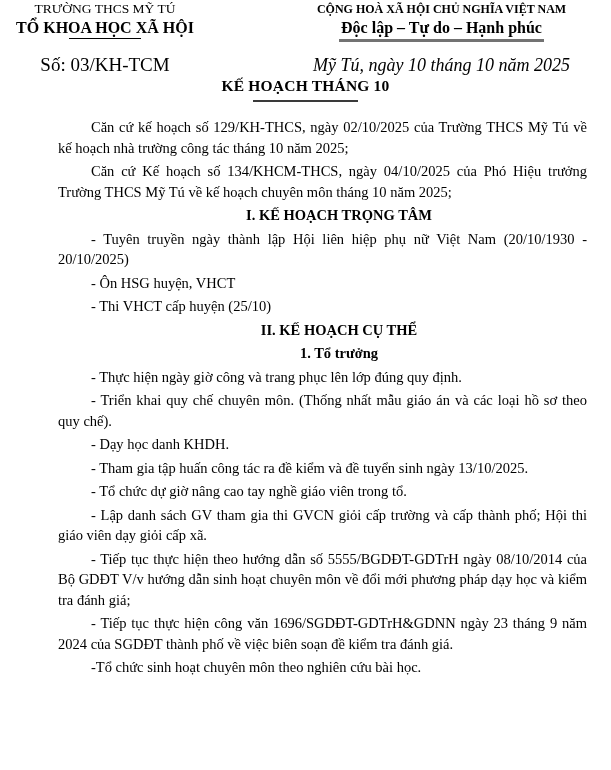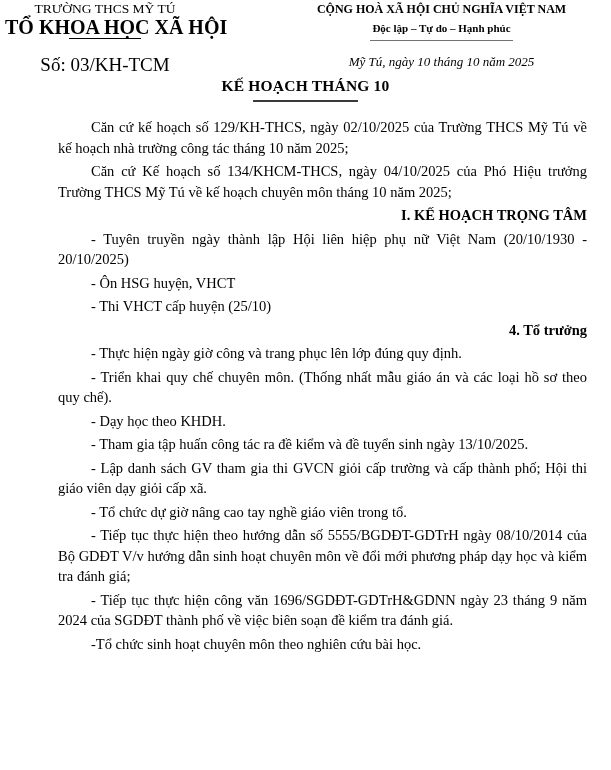--- a/index.html
+++ b/index.html
@@ -35,21 +35,21 @@
     margin-right: 2px;
     text-align: center;
     flex-shrink: 0;
   }
   .school-name {
     font-size: 13.5px;
     line-height: 18px;
     white-space: nowrap;
   }
   .dept-name {
-    font-size: 20px;
+    font-size: 16px;
     font-weight: bold;
     line-height: 19px;
     white-space: nowrap;
   }
   .dept-underline {
     width: 72px;
     border-bottom: 1px solid #000;
     margin: 1px auto 0 auto;
     height: 0;
   }
@@ -59,29 +59,29 @@
     white-space: nowrap;
   }
   .country-line {
     font-size: 12px;
     font-weight: bold;
     line-height: 18px;
     white-space: nowrap;
   }
   .motto-line {
     display: inline-block;
-    font-size: 11px;
+    font-size: 16px;
     font-weight: bold;
     line-height: 19px;
-    border-bottom: 1px solid #737373;
+    border-bottom: 3px solid #737373;
     padding: 0 2px 2px 2px;
     white-space: nowrap;
   }
   .place-date {
-    font-size: 13px;
+    font-size: 18px;
     font-style: italic;
     margin-top: 13px;
     white-space: nowrap;
   }
   
   .title-wrap {
     text-align: center;
   }
   .doc-title {
     font-size: 15.5px;
@@ -101,21 +101,21 @@
     font-size: 14.5px;
   }
   .doc-body p {
     margin: 0 4px 3px 0;
     line-height: 20.5px;
     text-align: justify;
     text-indent: 33px;
   }
   .doc-body p.heading {
     font-weight: bold;
-    text-align: right;
+    text-align: center;
   }
 </style>
 </head>
 <body>
 
 <div class="page">
 
   <div class="header">
     <div class="header-left">
       <div class="school-name">TRƯỜNG THCS MỸ TÚ</div>
@@ -137,25 +137,26 @@
     <div class="title-underline"></div>
   </div>
 
   <div class="doc-body" id="doc-body">
       <p>Căn cứ kế hoạch số 129/KH-THCS, ngày 02/10/2025 của Trường THCS Mỹ Tú về kế hoạch nhà trường công tác tháng 10 năm 2025;</p>
       <p>Căn cứ Kế hoạch số 134/KHCM-THCS, ngày 04/10/2025 của Phó Hiệu trưởng Trường THCS Mỹ Tú về kế hoạch chuyên môn tháng 10 năm 2025;</p>
       <p class="heading">I. KẾ HOẠCH TRỌNG TÂM</p>
       <p>- Tuyên truyền ngày thành lập Hội liên hiệp phụ nữ Việt Nam (20/10/1930 - 20/10/2025)</p>
       <p>- Ôn HSG huyện, VHCT</p>
       <p>- Thi VHCT cấp huyện (25/10)</p>
-      <p class="heading">4. Tổ trưởng</p>
+      <p class="heading">II. KẾ HOẠCH CỤ THỂ</p>
+      <p class="heading">1. Tổ trưởng</p>
       <p>- Thực hiện ngày giờ công và trang phục lên lớp đúng quy định.</p>
       <p>- Triển khai quy chế chuyên môn. (Thống nhất mẫu giáo án và các loại hồ sơ theo quy chế).</p>
-      <p>- Dạy học theo KHDH.</p>
+      <p>- Dạy học danh KHDH.</p>
       <p>- Tham gia tập huấn công tác ra đề kiểm và đề tuyển sinh ngày 13/10/2025.</p>
+      <p>- Tổ chức dự giờ nâng cao tay nghề giáo viên trong tổ.</p>
       <p>- Lập danh sách GV tham gia thi GVCN giỏi cấp trường và cấp thành phố; Hội thi giáo viên dạy giỏi cấp xã.</p>
-      <p>- Tổ chức dự giờ nâng cao tay nghề giáo viên trong tổ.</p>
       <p>- Tiếp tục thực hiện theo hướng dẫn số 5555/BGDĐT-GDTrH ngày 08/10/2014 của Bộ GDĐT V/v hướng dẫn sinh hoạt chuyên môn về đổi mới phương pháp dạy học và kiểm tra đánh giá;</p>
       <p>- Tiếp tục thực hiện công văn 1696/SGDĐT-GDTrH&amp;GDNN ngày 23 tháng 9 năm 2024 của SGDĐT thành phố về việc biên soạn đề kiểm tra đánh giá.</p>
       <p>-Tổ chức sinh hoạt chuyên môn theo nghiên cứu bài học.</p>
     </div>
 
 </div>
 
 </body></html>

